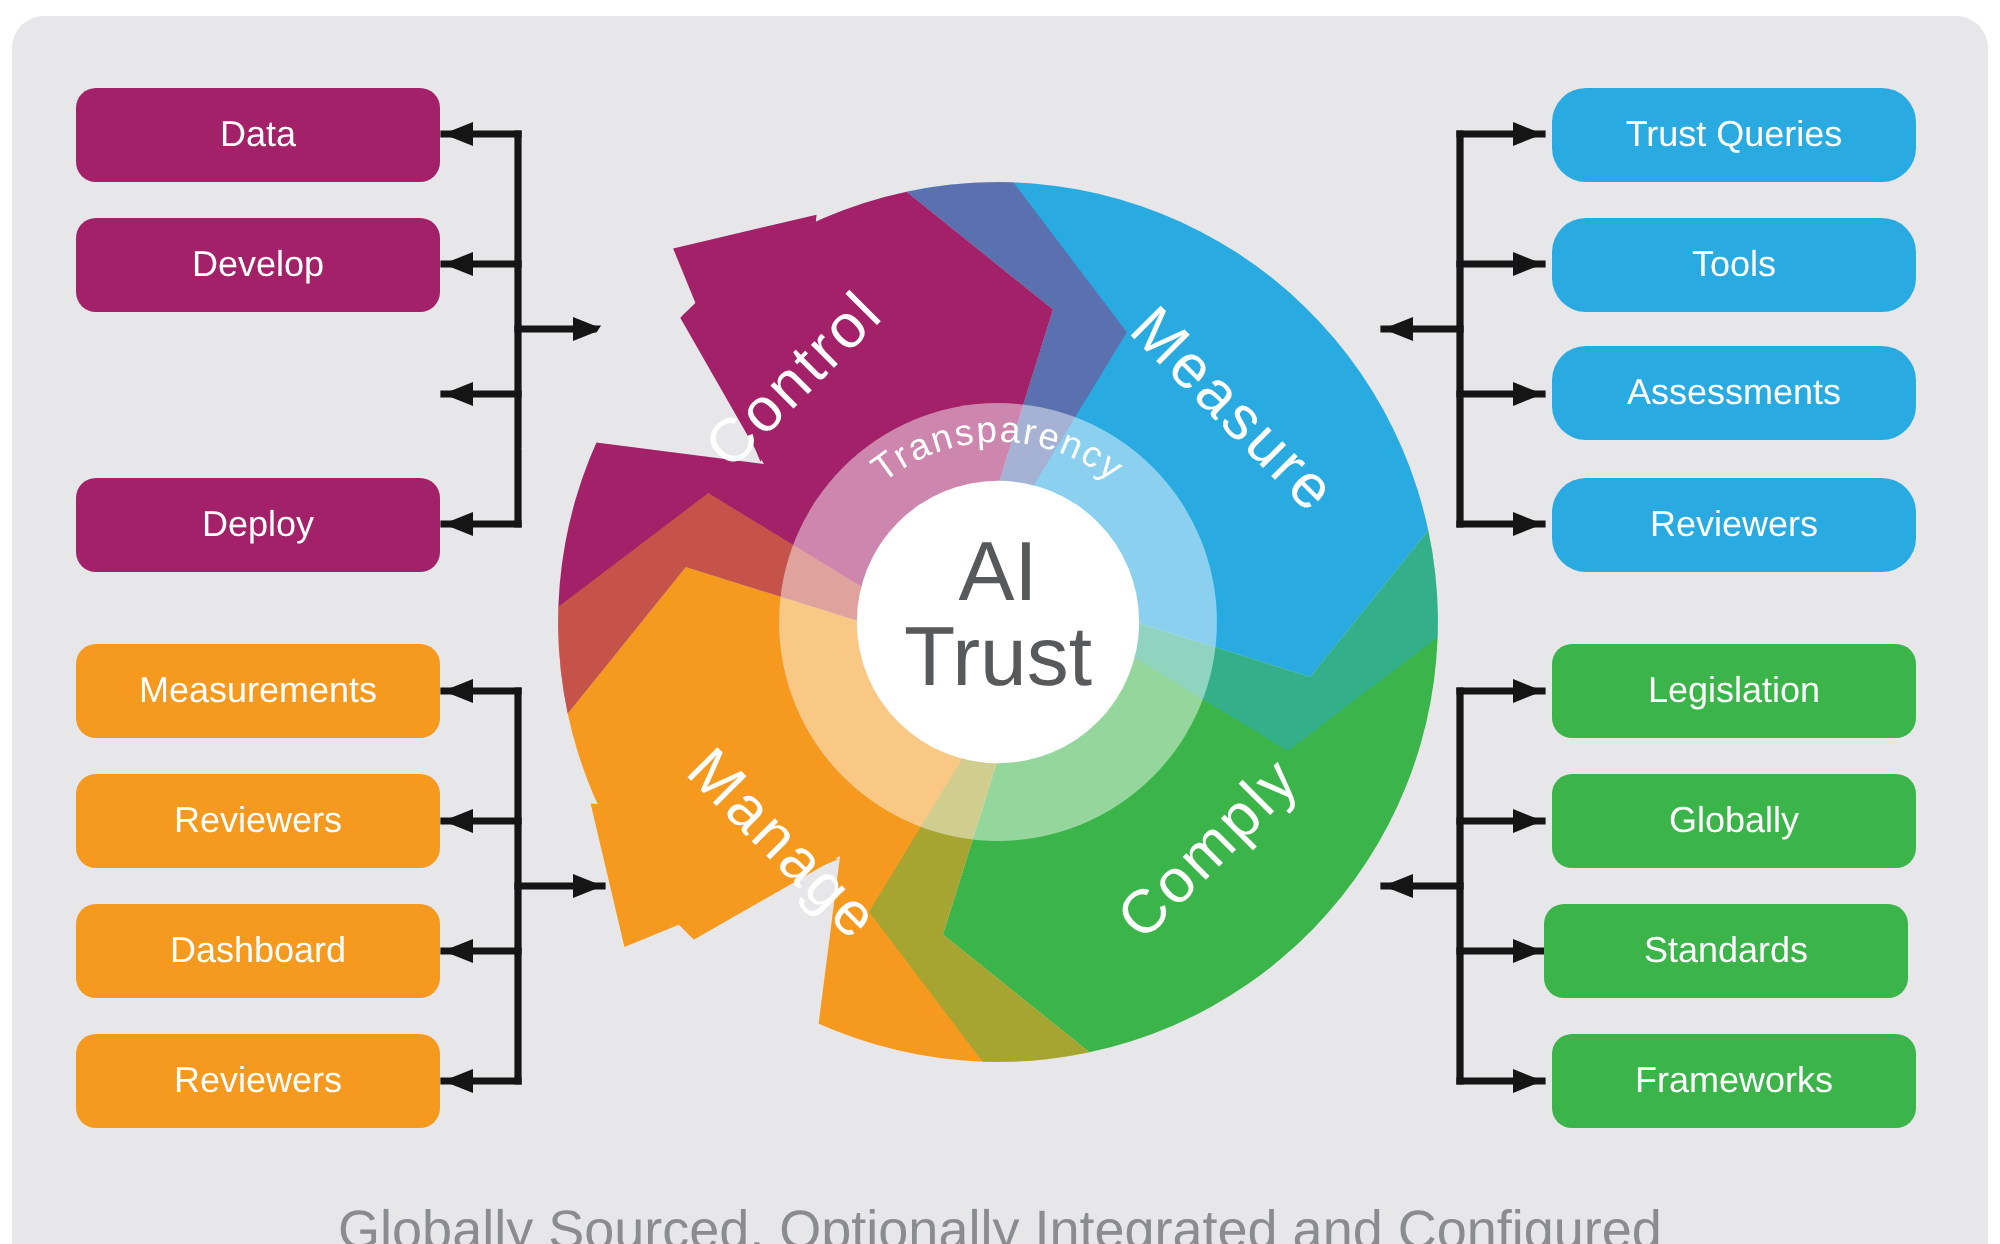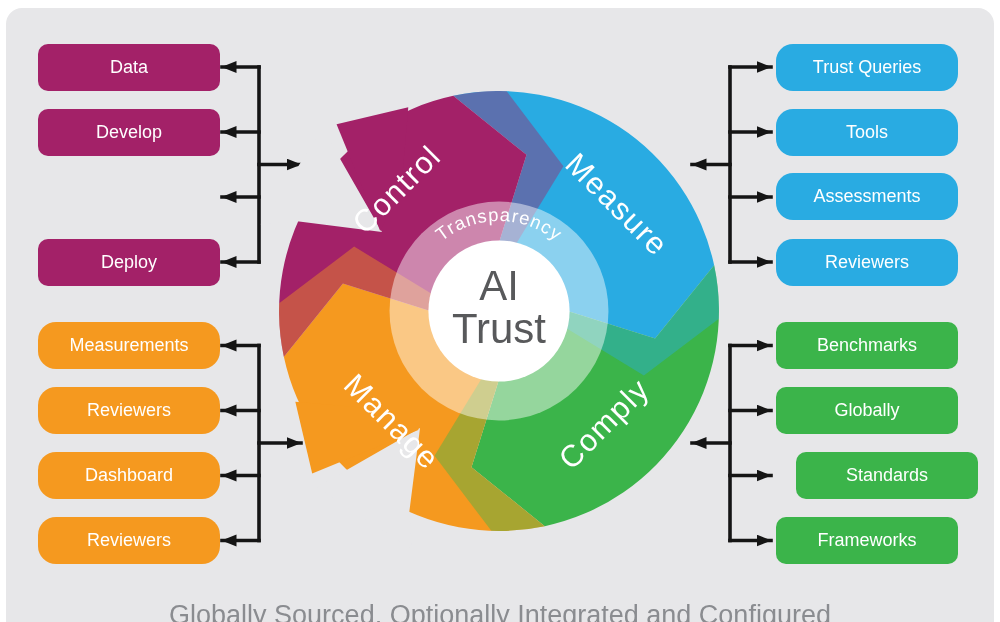--- a/index.html
+++ b/index.html
@@ -29,21 +29,21 @@
   .wheel-label{fill:var(--c-box_text,#ffffff);font-size:30px;letter-spacing:1.5px;}
   .ring-label{fill:var(--c-box_text,#ffffff);font-size:18px;letter-spacing:1px;}
   .hub-text{fill:var(--c-center_text,#58595B);font-size:41px;}
 
   
   .box{position:absolute;width:182px;height:47px;border-radius:10px;
        display:flex;align-items:center;justify-content:center;
        color:var(--c-box_text,#ffffff);font-size:18px;}
   .box.control{background:var(--c-control,#A32168);}
   .box.measure{background:var(--c-measure,#29ABE2);border-radius:17px;}
-  .box.manage{background:var(--c-manage,#F5991F);border-radius:18px;}
+  .box.manage{background:var(--c-manage,#F5991F);}
   .box.comply{background:var(--c-comply,#3BB44A);}
 
   .caption{position:absolute;left:0;top:584px;width:100%;text-align:center;
            color:var(--c-caption_text,#8A8C90);font-size:27px;margin-top:16px;}
 </style>
 </head>
 <body>
 
 <div class="canvas">
   <div class="panel"></div>
@@ -153,26 +153,26 @@
       <span>Tools</span>
     </div>
   <div class="box measure" style="left:776px;top:173px">
       <span>Assessments</span>
     </div>
   <div class="box measure" style="left:776px;top:238.5px">
       <span>Reviewers</span>
     </div>
 
   <div class="box comply" style="left:776px;top:322px">
-      <span>Benchmarks</span>
+      <span>Legislation</span>
     </div>
   <div class="box comply" style="left:776px;top:387px">
       <span>Globally</span>
     </div>
-  <div class="box comply" style="left:796px;top:452px">
+  <div class="box comply" style="left:772px;top:452px">
       <span>Standards</span>
     </div>
   <div class="box comply" style="left:776px;top:517px">
       <span>Frameworks</span>
     </div>
 
   <div class="caption">Globally Sourced, Optionally Integrated and Configured</div>
 </div>
 
 </body></html>

